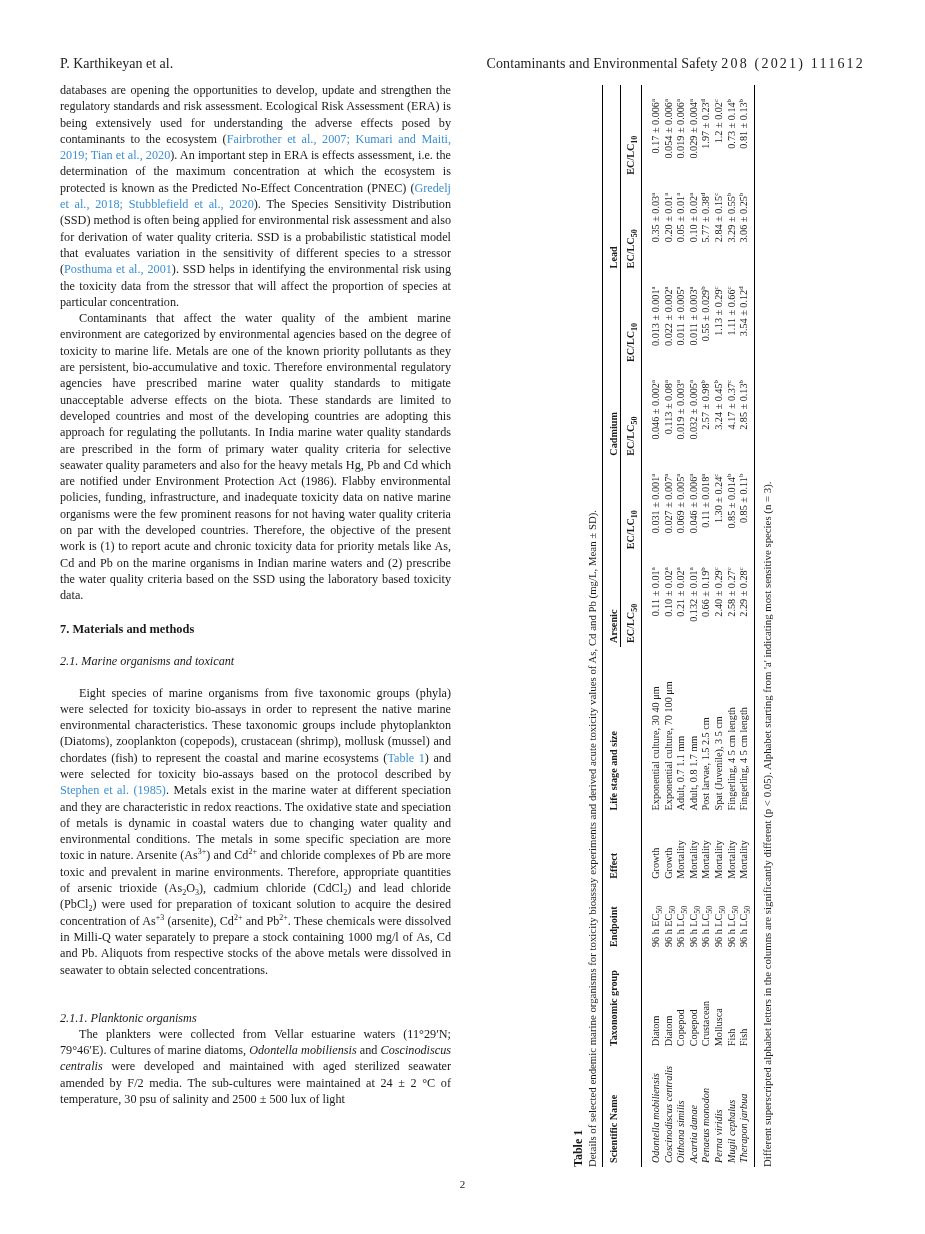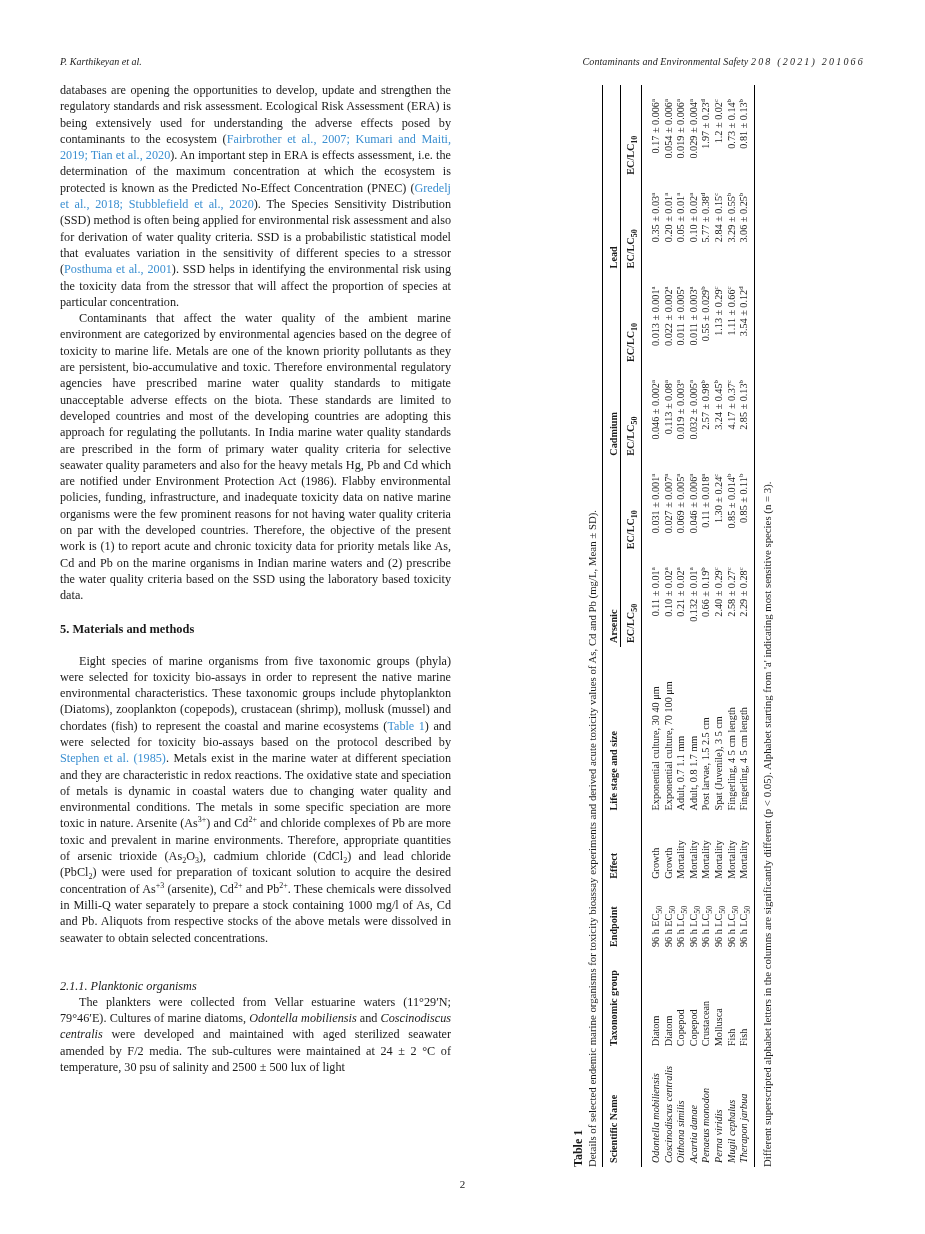--- a/index.html
+++ b/index.html
@@ -2,21 +2,21 @@
 <html><head>
   <meta charset="utf-8">
   <style>
     html, body { margin: 0; padding: 0; background: #ffffff; }
     body {
       width: 925px; height: 1234px; position: relative; overflow: hidden;
       font-family: "DejaVu Serif", "Liberation Serif", serif; color: #1a1a1a;
     }
     .running-head {
       position: absolute; top: 56px; font-family: "Liberation Serif", serif;
-      font-style: italic; font-size: 10px; color: #222;
+      font-size: 14px; color: #222;
     }
     .rh-left { left: 60px; }
     .rh-right { right: 60px; letter-spacing: 0.1px; }
     .rh-right .vol { letter-spacing: 2.2px; }
 
     .col-left {
       position: absolute; left: 60px; top: 82px; width: 391px;
       font-family: "Liberation Serif", serif; font-size: 12.2px; line-height: 16.3px;
       text-align: justify; hyphens: auto;
     }
@@ -62,26 +62,27 @@
     .tbl td.num { text-align: right; padding-right: 14px; }
     .tbl td.num sup { font-size: 6.8px; }
     .table-footnote { font-size: 10.8px; line-height: 14px; margin-top: 5px; }
     .c1 { width: 106px; } .c2 { width: 90px; } .c3 { width: 62px; } .c4 { width: 62px; } .c5 { width: 152px; }
     .cn { width: 85px; }
   </style>
 </head>
 <body>
 
 <div class="running-head rh-left">P. Karthikeyan et al.</div>
-<div class="running-head rh-right"><span>Contaminants and Environmental Safety </span><span class="vol">208 (2021) 201066</span></div>
+<div class="running-head rh-right"><span>Contaminants and Environmental Safety </span><span class="vol">208 (2021) 111612</span></div>
 
 <div class="col-left">
   <p>databases are opening the opportunities to develop, update and strengthen the regulatory standards and risk assessment. Ecological Risk Assessment (ERA) is being extensively used for understanding the adverse effects posed by contaminants to the ecosystem (<span class="cite">Fairbrother et al., 2007; Kumari and Maiti, 2019; Tian et al., 2020</span>). An important step in ERA is effects assessment, i.e. the determination of the maximum concentration at which the ecosystem is protected is known as the Predicted No-Effect Concentration (PNEC) (<span class="cite">Gredelj et al., 2018; Stubblefield et al., 2020</span>). The Species Sensitivity Distribution (SSD) method is often being applied for environmental risk assessment and also for derivation of water quality criteria. SSD is a probabilistic statistical model that evaluates variation in the sensitivity of different species to a stressor (<span class="cite">Posthuma et al., 2001</span>). SSD helps in identifying the environmental risk using the toxicity data from the stressor that will affect the proportion of species at particular concentration.</p>
   <p class="indent">Contaminants that affect the water quality of the ambient marine environment are categorized by environmental agencies based on the degree of toxicity to marine life. Metals are one of the known priority pollutants as they are persistent, bio-accumulative and toxic. Therefore environmental regulatory agencies have prescribed marine water quality standards to mitigate unacceptable adverse effects on the biota. These standards are limited to developed countries and most of the developing countries are adopting this approach for regulating the pollutants. In India marine water quality standards are prescribed in the form of primary water quality criteria for selective seawater quality parameters and also for the heavy metals Hg, Pb and Cd which are notified under Environment Protection Act (1986). Flabby environmental policies, funding, infrastructure, and inadequate toxicity data on native marine organisms were the few prominent reasons for not having water quality criteria on par with the developed countries. Therefore, the objective of the present work is (1) to report acute and chronic toxicity data for priority metals like As, Cd and Pb on the marine organisms in Indian marine waters and (2) prescribe the water quality criteria based on the SSD using the laboratory based toxicity data.</p>
-  <h2>5.  Materials and methods</h2>
+  <h2>7.  Materials and methods</h2>
+  <h3>2.1.  Marine organisms and toxicant</h3>
   <p class="indent gap-before">Eight species of marine organisms from five taxonomic groups (phyla) were selected for toxicity bio-assays in order to represent the native marine environmental characteristics. These taxonomic groups include phytoplankton (Diatoms), zooplankton (copepods), crustacean (shrimp), mollusk (mussel) and chordates (fish) to represent the coastal and marine ecosystems (<span class="cite">Table 1</span>) and were selected for toxicity bio-assays based on the protocol described by <span class="cite">Stephen et al. (1985)</span>. Metals exist in the marine water at different speciation and they are characteristic in redox reactions. The oxidative state and speciation of metals is dynamic in coastal waters due to changing water quality and environmental conditions. The metals in some specific speciation are more toxic in nature. Arsenite (As<sup>3+</sup>) and Cd<sup>2+</sup> and chloride complexes of Pb are more toxic and prevalent in marine environments. Therefore, appropriate quantities of arsenic trioxide (As<sub>2</sub>O<sub>3</sub>), cadmium chloride (CdCl<sub>2</sub>) and lead chloride (PbCl<sub>2</sub>) were used for preparation of toxicant solution to acquire the desired concentration of As<sup>+3</sup> (arsenite), Cd<sup>2+</sup> and Pb<sup>2+</sup>. These chemicals were dissolved in Milli-Q water separately to prepare a stock containing 1000 mg/l of As, Cd and Pb. Aliquots from respective stocks of the above metals were dissolved in seawater to obtain selected concentrations.</p>
   <h3 class="sub" style="margin-top:32px">2.1.1.  Planktonic organisms</h3>
   <p class="indent">The plankters were collected from Vellar estuarine waters (11°29′N; 79°46′E). Cultures of marine diatoms, <i>Odontella mobiliensis</i> and <i>Coscinodiscus centralis</i> were developed and maintained with aged sterilized seawater amended by F/2 media. The sub-cultures were maintained at 24 ± 2 °C of temperature, 30 psu of salinity and 2500 ± 500 lux of light</p>
 </div>
 
 <div class="page-number">2</div>
 
 <div class="table-wrap">
   <div class="table-label">Table 1</div>
   <div class="table-caption">Details of selected endemic marine organisms for toxicity bioassay experiments and derived acute toxicity values of As, Cd and Pb (mg/L, Mean ± SD).</div>

